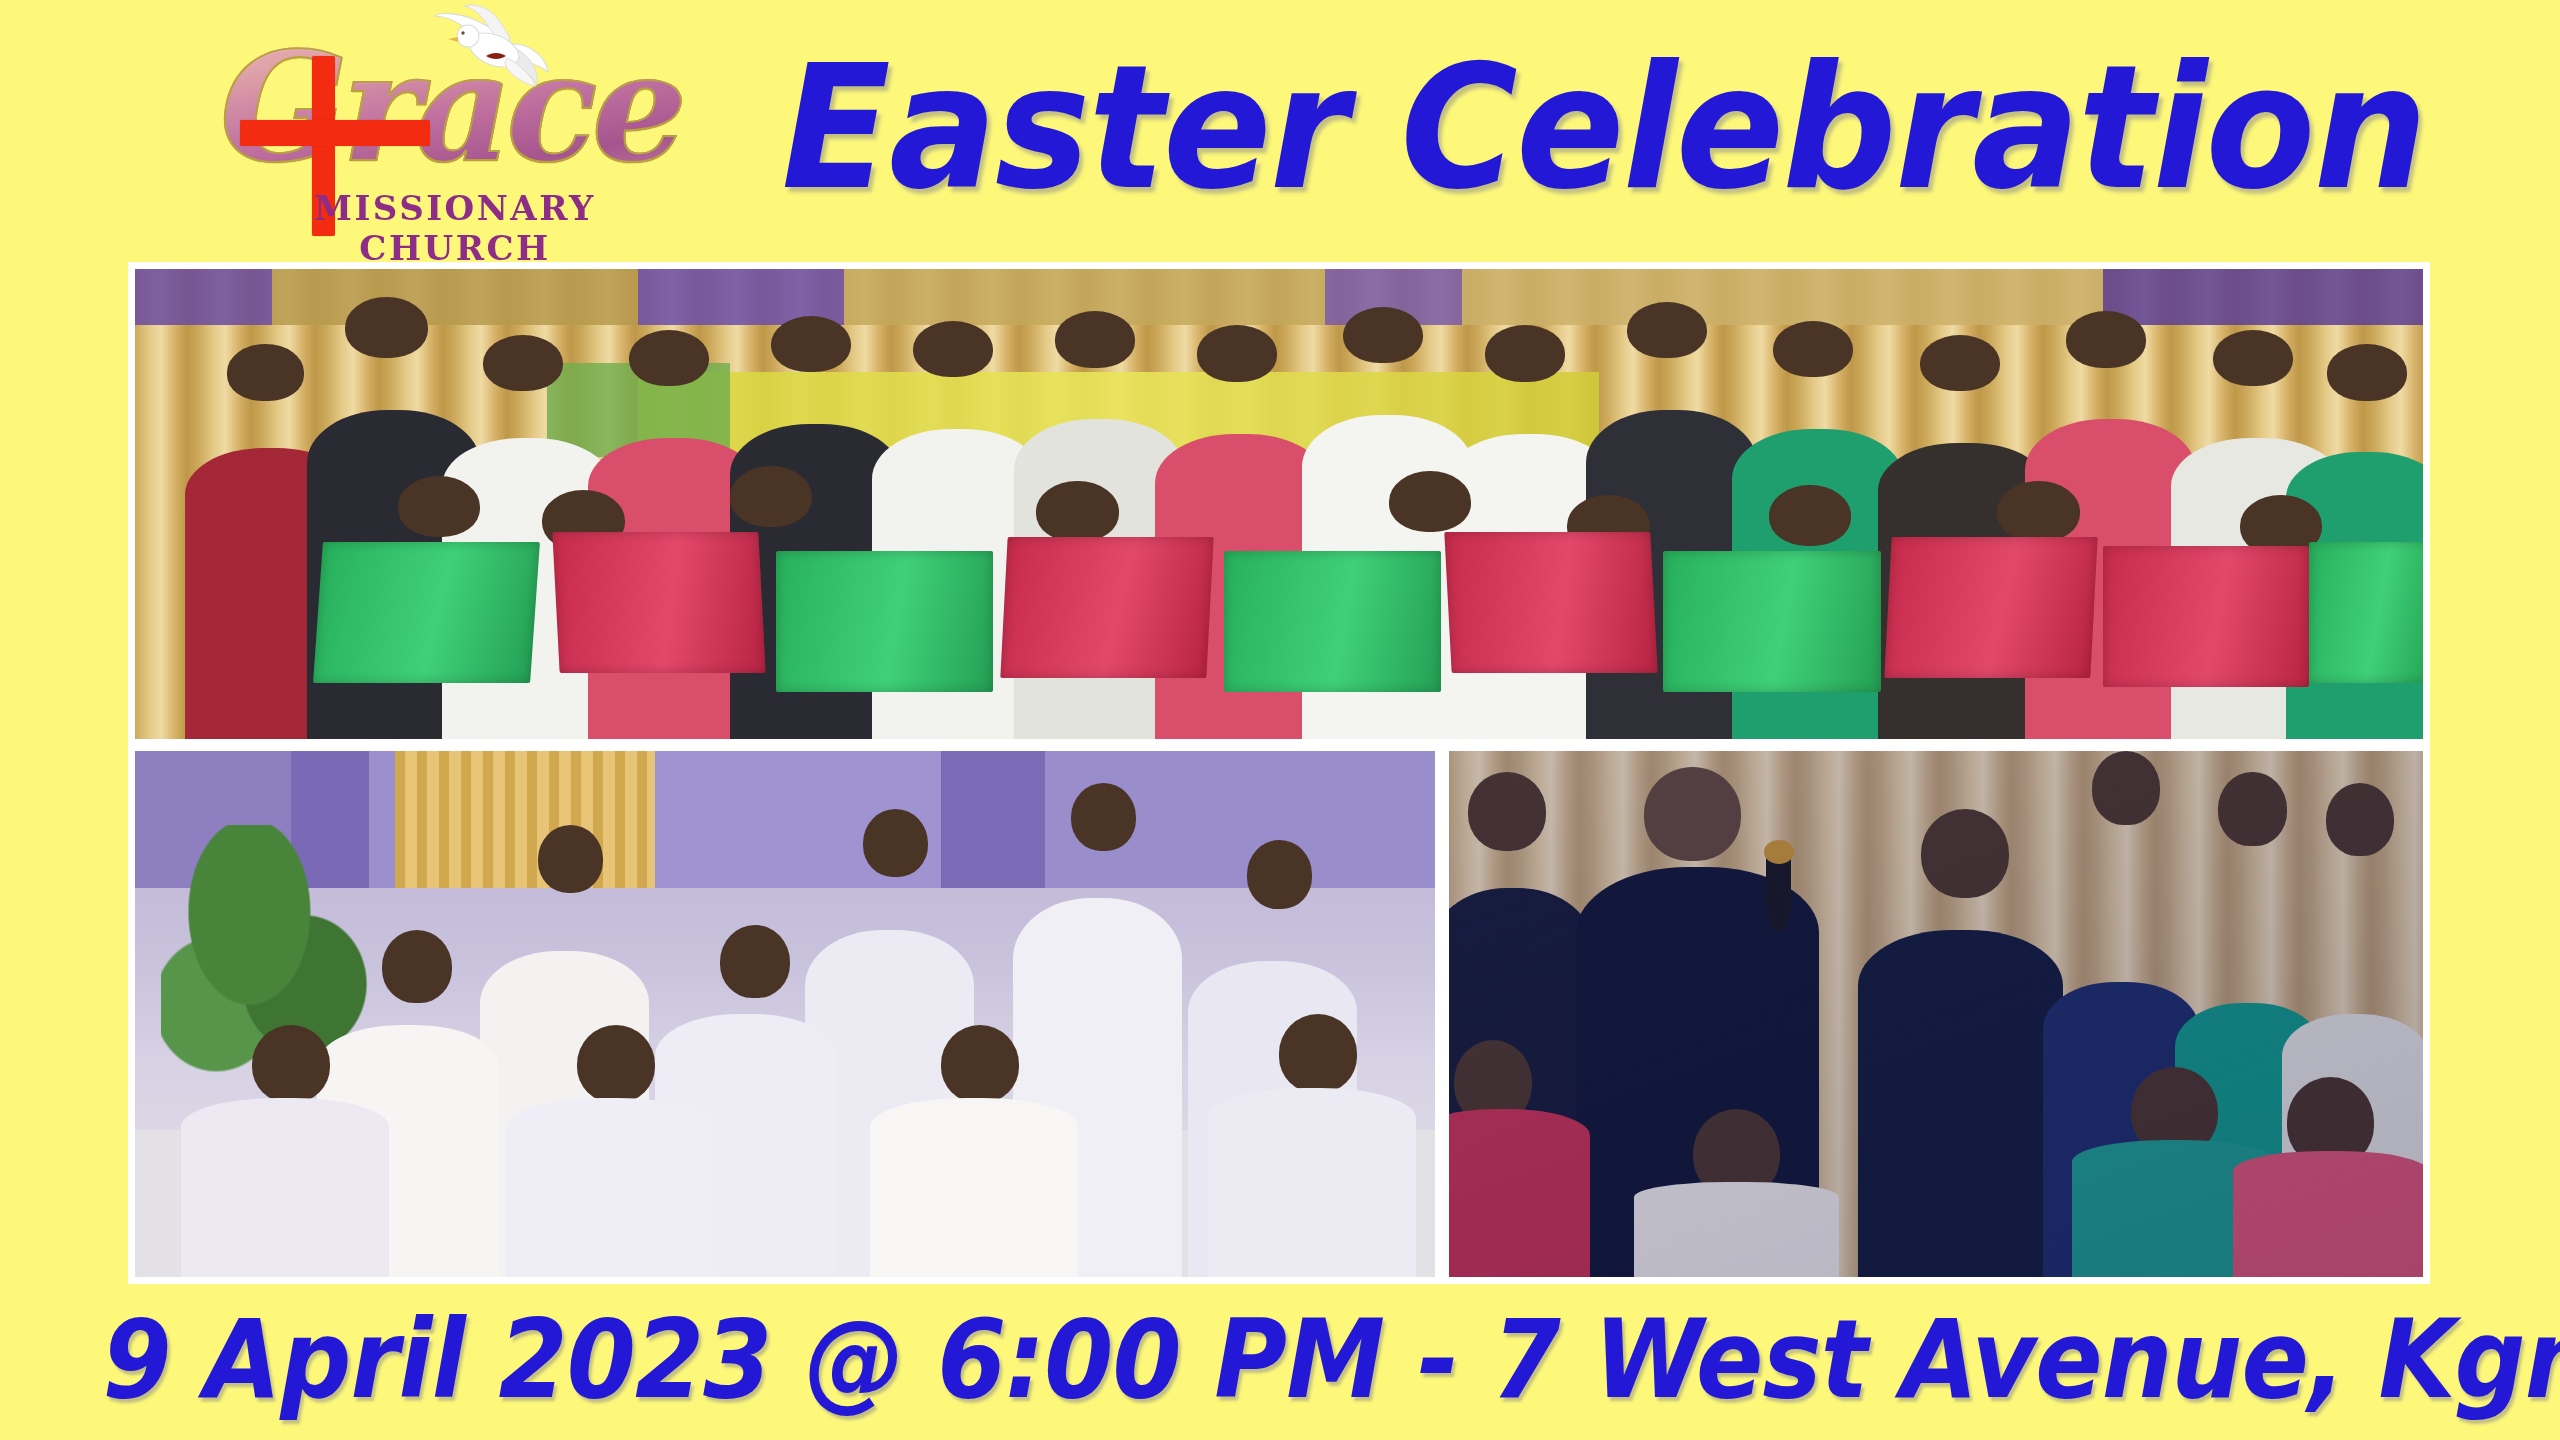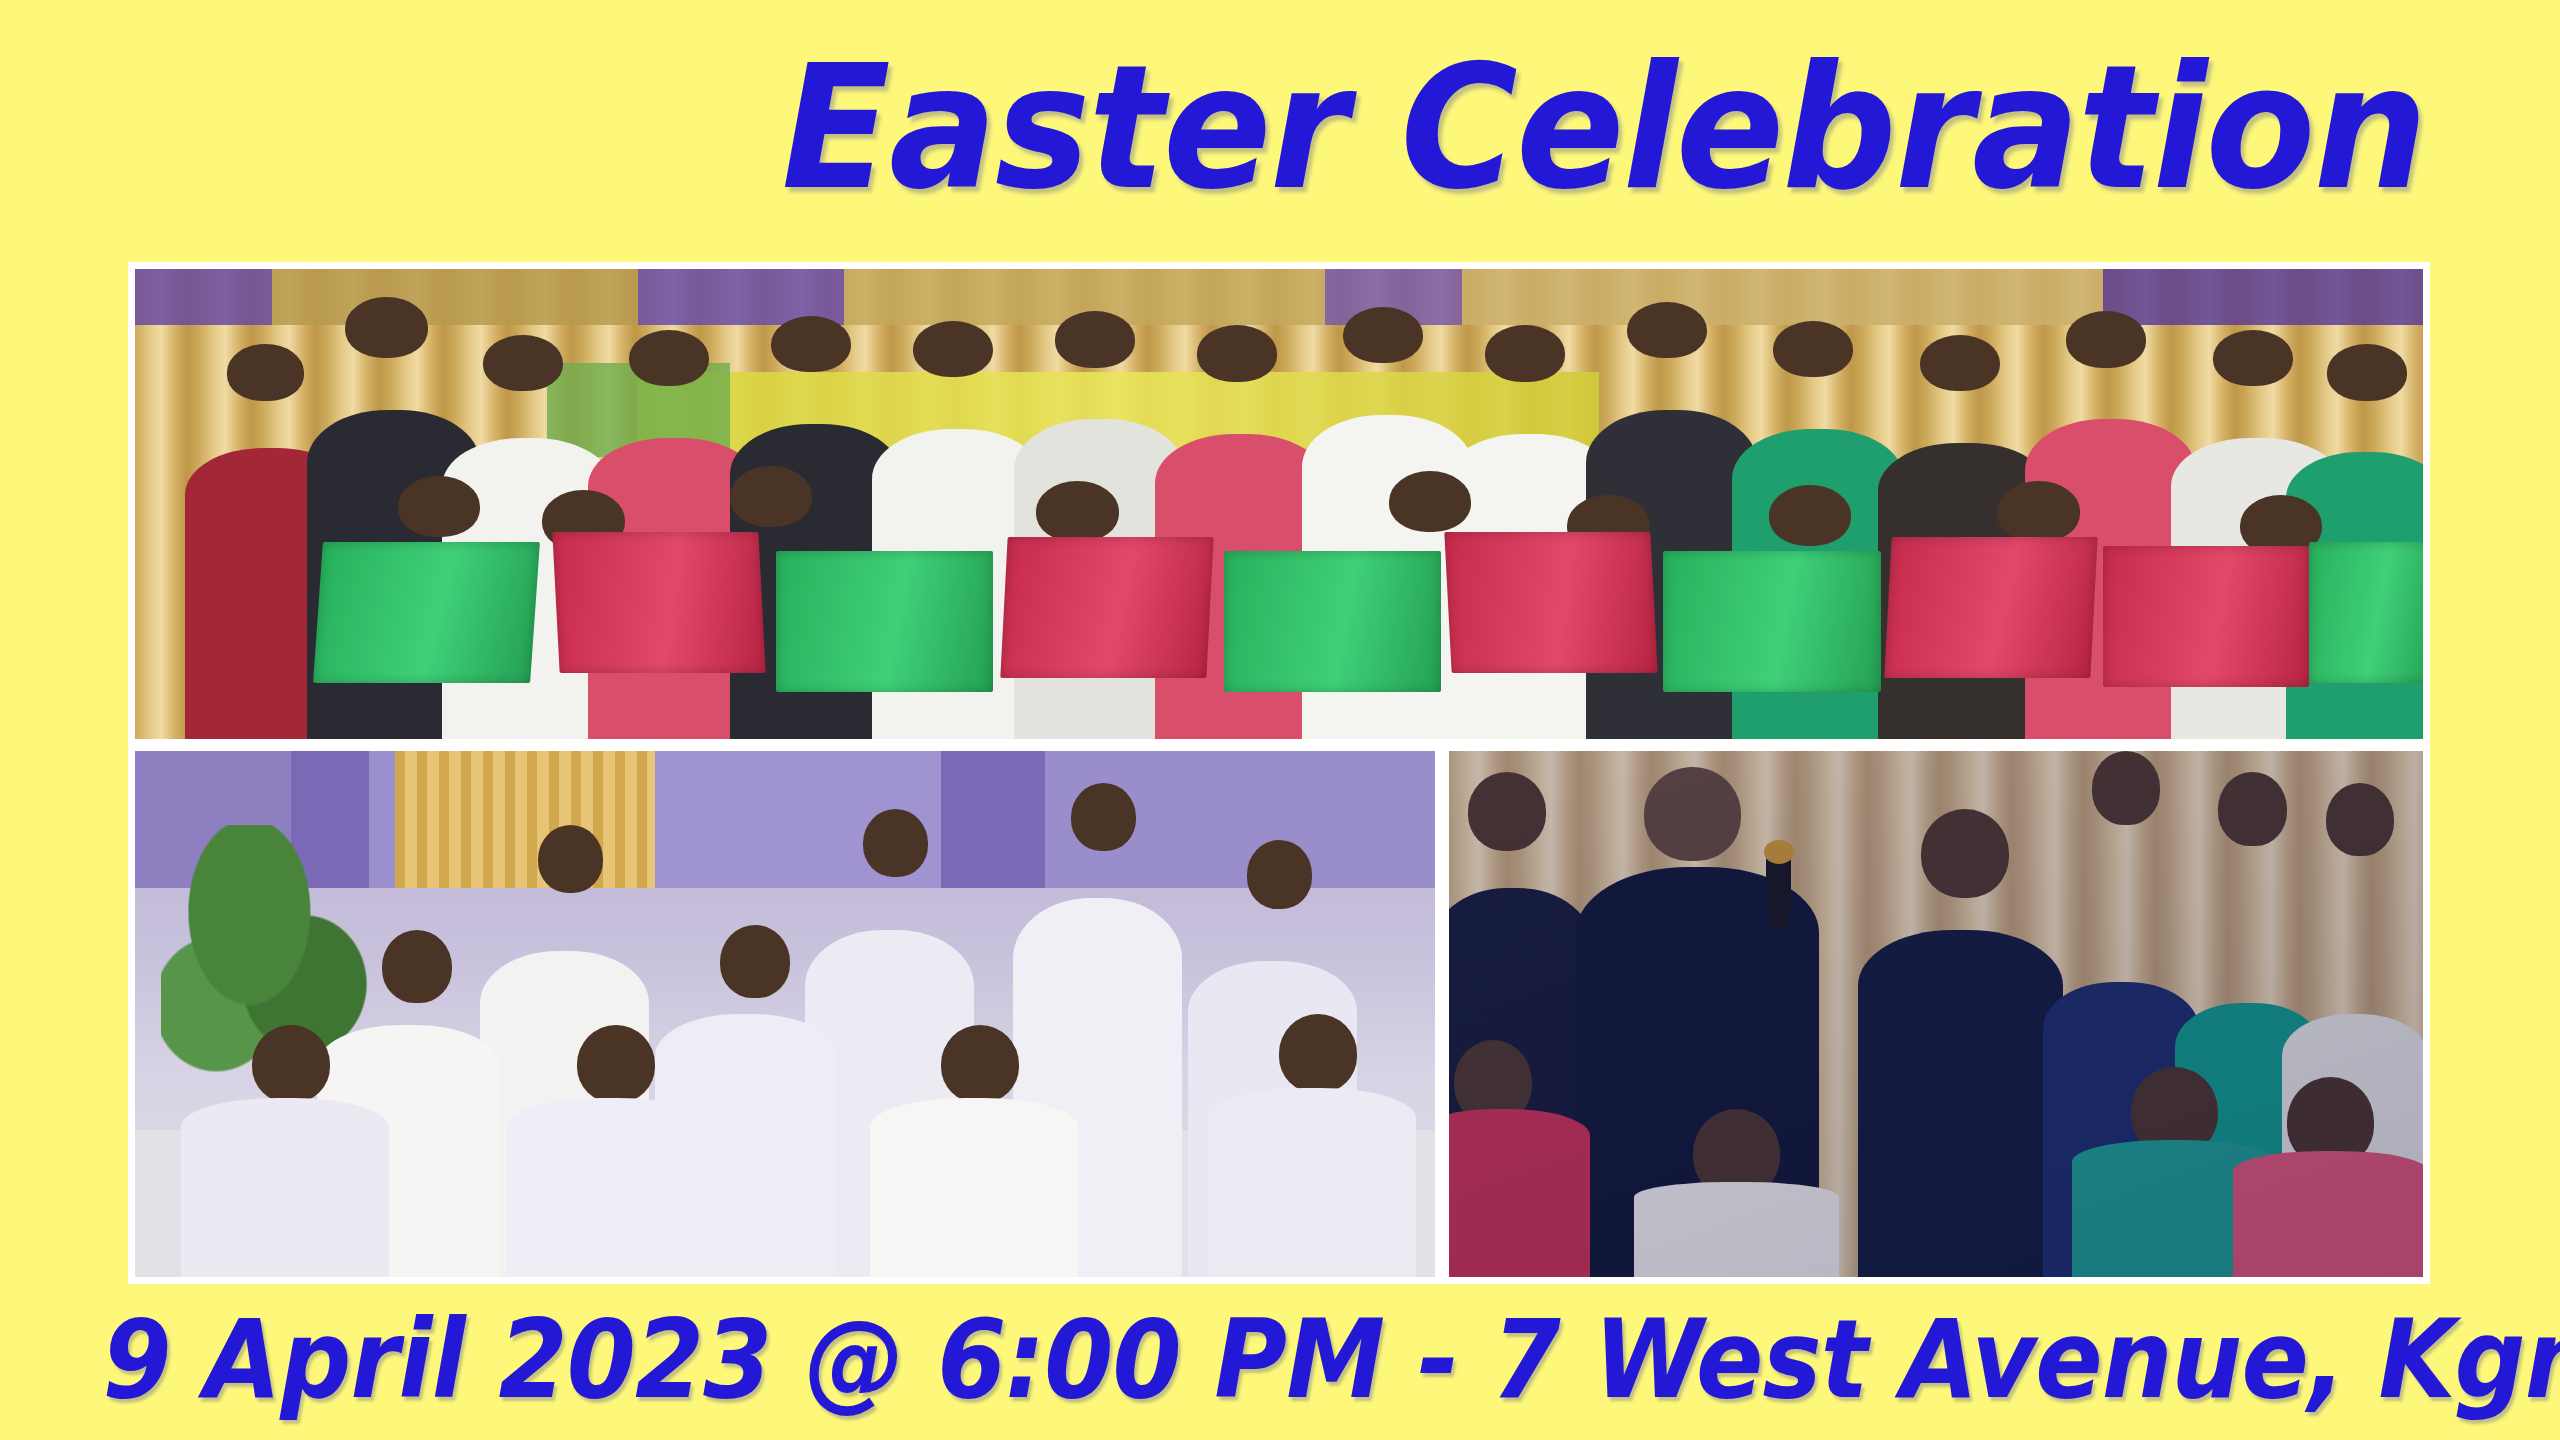--- a/index.html
+++ b/index.html
@@ -227,20 +227,44 @@
     transform: scaleX(.92);
     transform-origin: center;
     white-space: nowrap;
   }
 </style>
 </head>
 <body>
 
 <div class="poster">
 
+  <div class="logo">
+
+    <div class="logo-grace">Grace</div>
+
+    <div class="logo-cross-v"></div>
+    <div class="logo-cross-h"></div>
+
+    <svg class="logo-dove" viewBox="0 0 200 110">
+      <g>
+        <path d="M118 38 C108 30 96 22 80 16 C66 11 52 10 44 14 C56 14 68 20 78 28 C88 36 98 44 110 48 Z" fill="#ffffff" stroke="#d9d9d9" stroke-width="1.1"></path>
+        <path d="M120 36 C114 26 108 14 98 8 C90 3 80 2 74 4 C84 6 92 14 98 24 C104 33 110 40 117 44 Z" fill="#f4f4f4" stroke="#dddddd" stroke-width="1"></path>
+        <path d="M112 44 C122 40 134 42 143 48 C152 54 157 62 158 70 C150 64 140 60 130 58 C120 56 112 52 108 48 Z" fill="#ffffff" stroke="#dcdcdc" stroke-width="1.1"></path>
+        <path d="M104 44 C112 40 126 44 136 54 C144 62 148 72 147 82 C140 72 130 64 120 60 C112 56 105 51 102 47 Z" fill="#ebebeb" stroke="#dcdcdc" stroke-width="1"></path>
+        <ellipse cx="104" cy="48" rx="26" ry="15" transform="rotate(22 104 48)" fill="#ffffff" stroke="#dddddd" stroke-width="1.1"></ellipse>
+        <path d="M118 56 C128 62 140 72 146 84 C140 84 128 78 120 70 C114 64 114 58 118 56 Z" fill="#f7f7f7" stroke="#dddddd" stroke-width="1"></path>
+        <circle cx="78" cy="34" r="11" fill="#ffffff" stroke="#dcdcdc" stroke-width="1.1"></circle>
+        <circle cx="73" cy="31" r="1.7" fill="#6b4a2a"></circle>
+        <path d="M68 35 L58 37 L68 40 Z" fill="#e8b84a"></path>
+        <path d="M96 54 C102 50 110 50 116 54 C110 58 102 58 96 54 Z" fill="#8b1f12"></path>
+      </g>
+    </svg>
+
+    <div class="logo-sub">MISSIONARY CHURCH</div>
+  </div>
 
   <div class="title">Easter Celebration</div>
 
   <div class="collage">
 
     <div class="row-top">
       <div class="ph ph-top">
         <div class="scene-choir"></div>
         <div class="cur-dark"></div>
         <div class="cur-yellow"></div>

